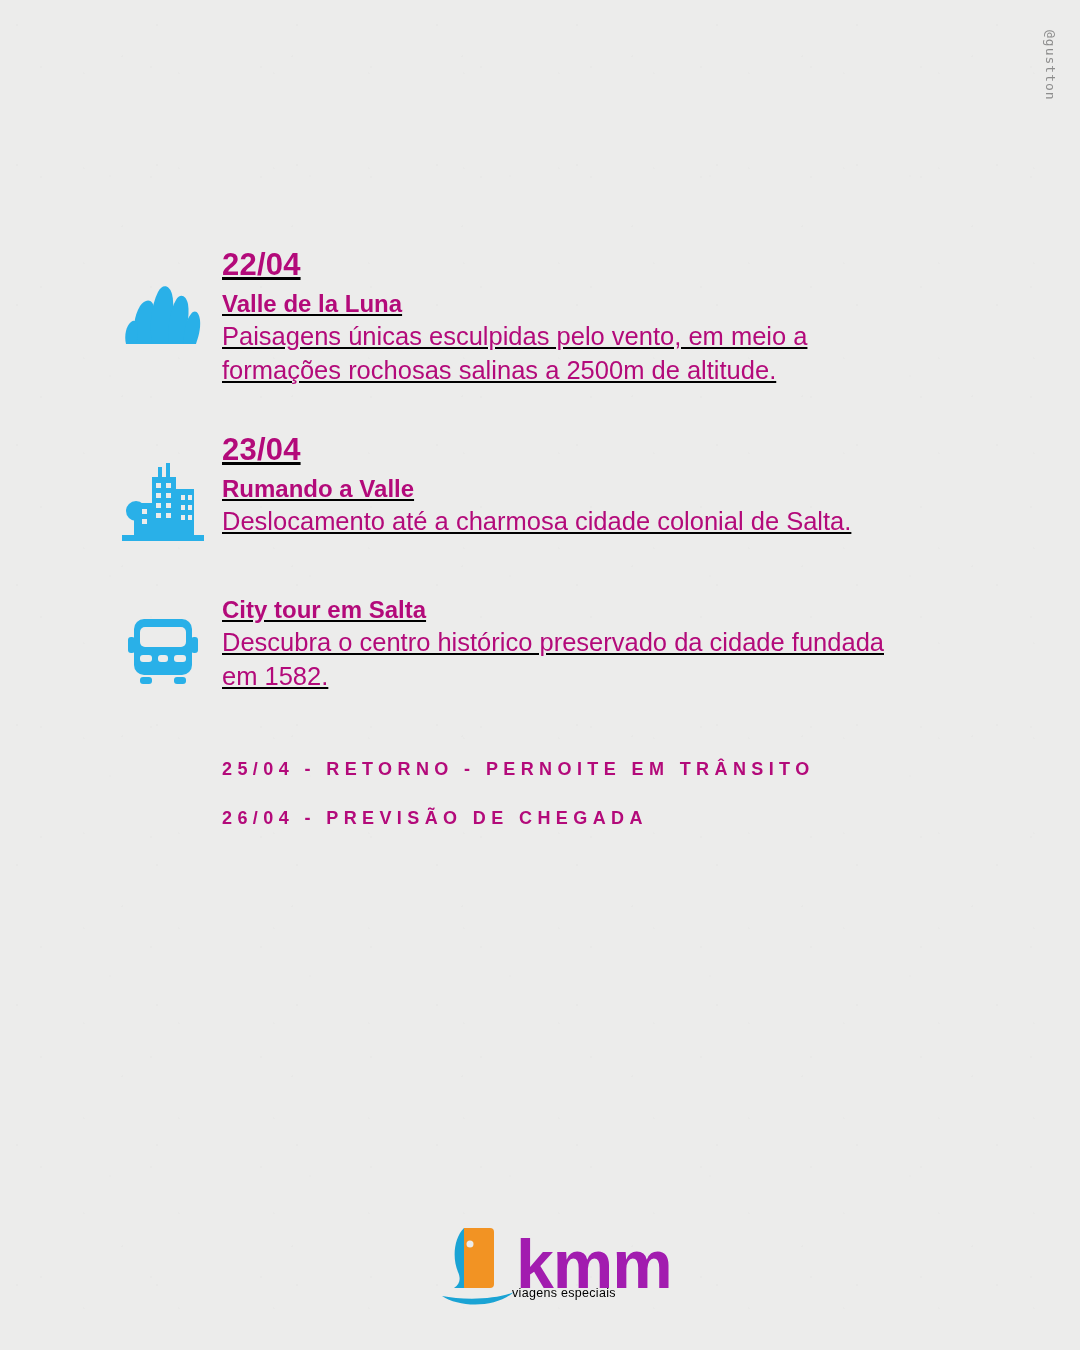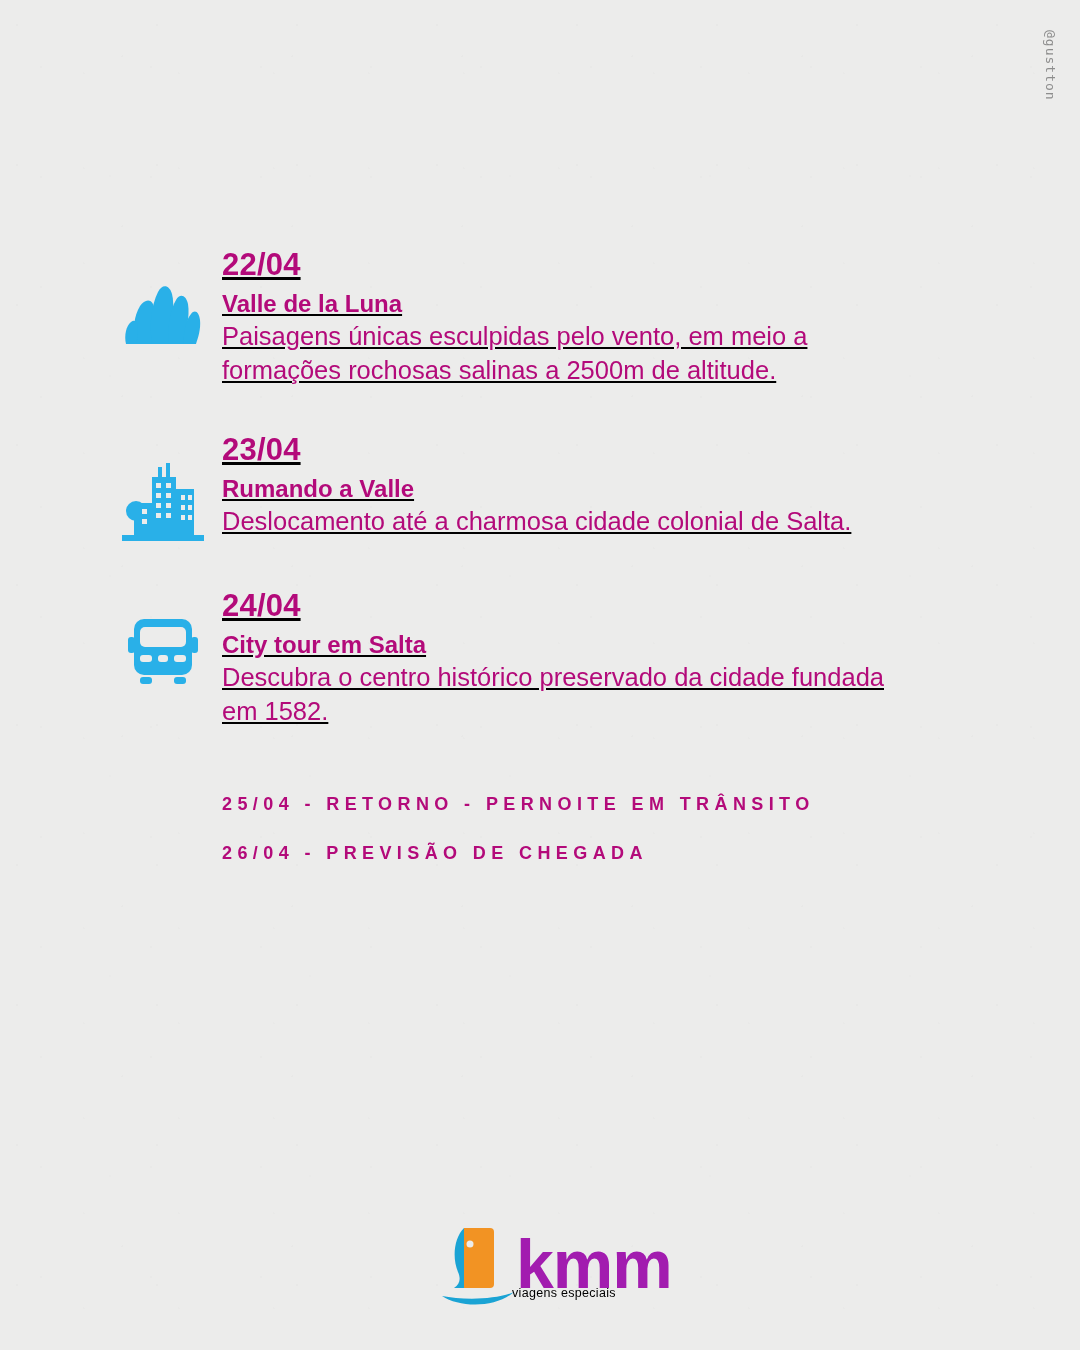--- a/index.html
+++ b/index.html
@@ -214,21 +214,20 @@
         </g>
         <g fill="#ececeb">
           <rect x="18" y="12" width="46" height="20" rx="5"></rect>
           <rect x="18" y="40" width="12" height="7" rx="3"></rect>
           <rect x="52" y="40" width="12" height="7" rx="3"></rect>
           <rect x="36" y="40" width="10" height="7" rx="3"></rect>
         </g>
       </svg>
     </div>
     <div class="txt">
-      <div class="date">24/04</div>
       <div class="title">City tour em Salta</div>
       <div class="desc">Descubra o centro histórico preservado da cidade fundada em 1582.</div>
     </div>
   </div>
 
   <div class="notes">
     <div class="note">25/04 - RETORNO - PERNOITE EM TRÂNSITO</div>
     <div class="note">26/04 - PREVISÃO DE CHEGADA</div>
   </div>
 </div>

